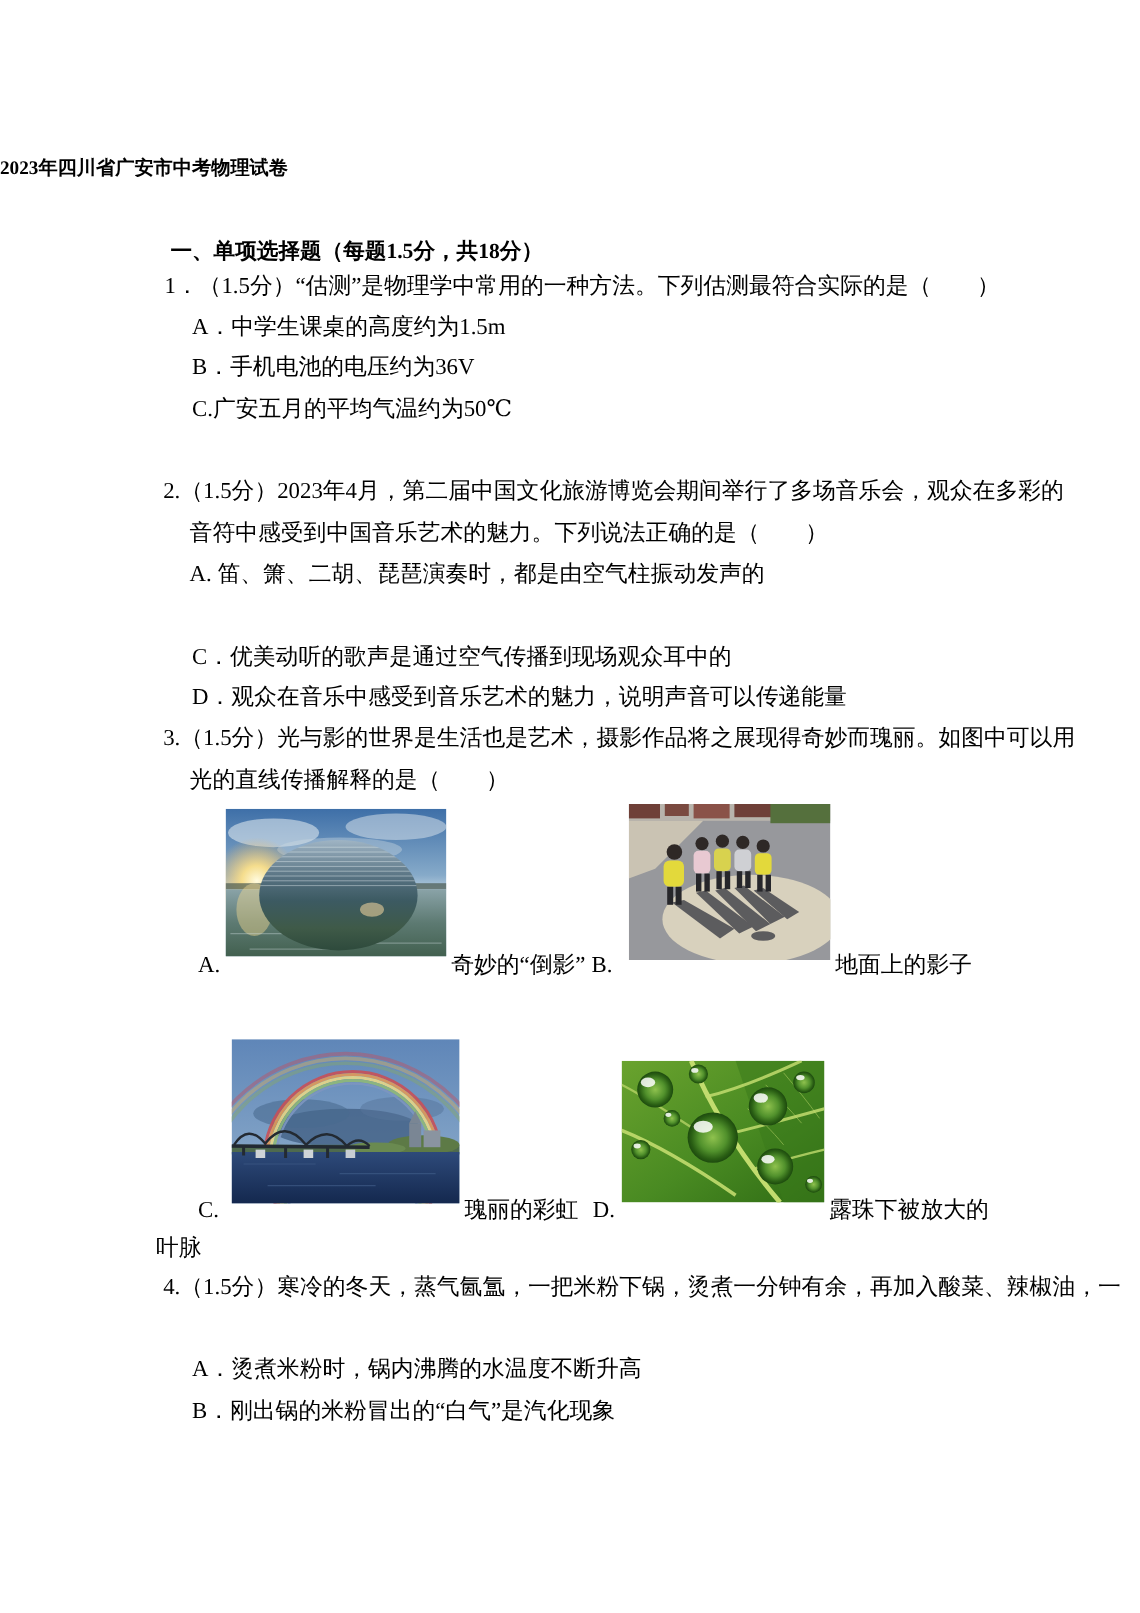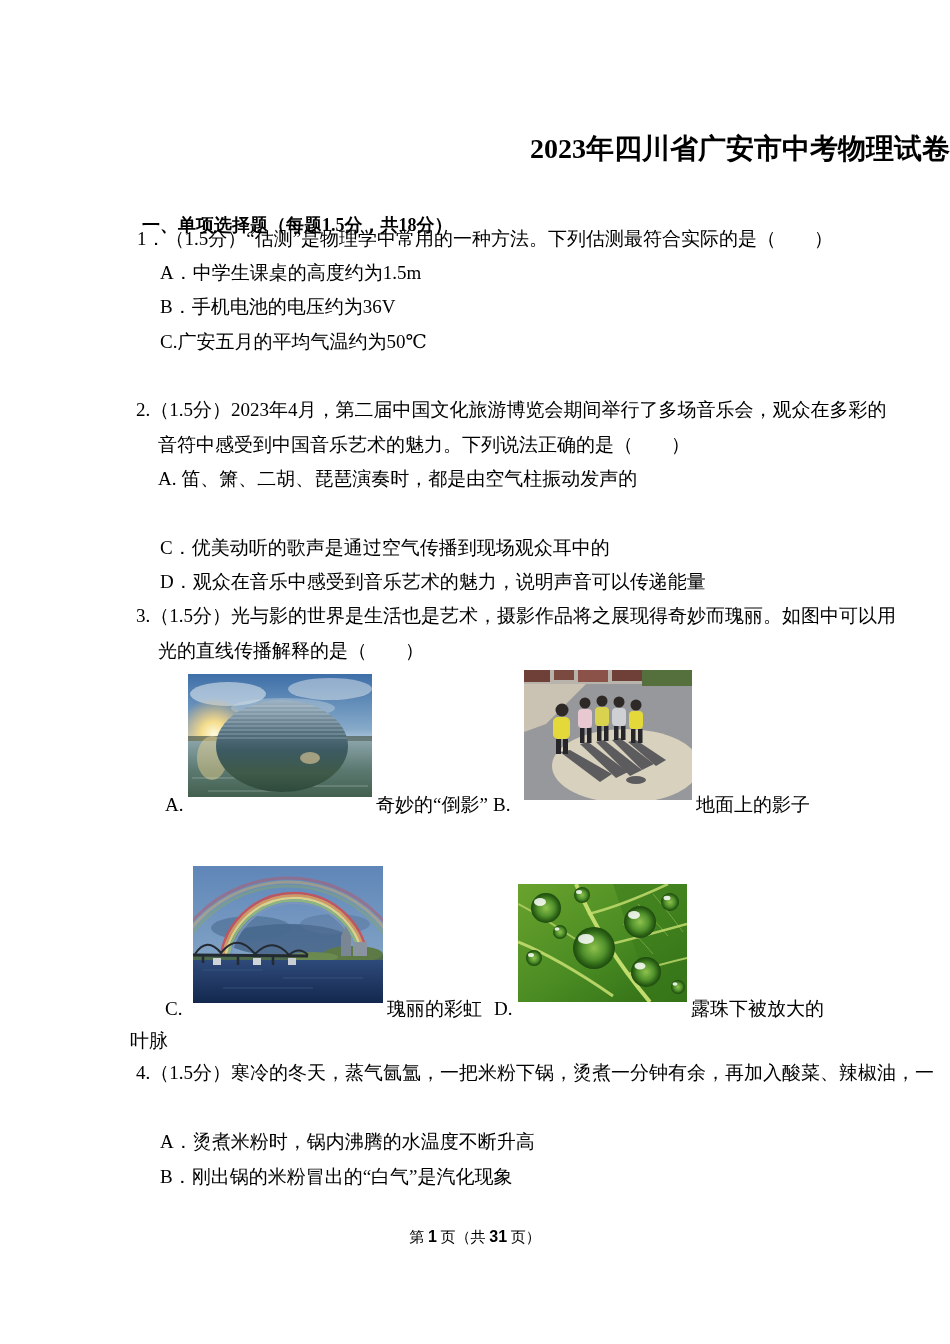--- a/index.html
+++ b/index.html
@@ -9,32 +9,32 @@
     height: 1344px;
     background: #ffffff;
     color: #000000;
     font-family: "Liberation Serif", "DejaVu Serif", serif;
     overflow: hidden;
   }
   .title {
     position: absolute;
     top: 130px; left: 0;
     width: 100%;
-    text-align: right;
-    font-size: 28px;
+    text-align: left;
+    font-size: 16px;
     font-weight: bold;
     white-space: pre;
   }
   .line {
     position: absolute;
     font-size: 19px;
     line-height: 22px;
     white-space: pre;
   }
-  .section { font-size: 18px; font-weight: bold; margin-top: 16px; }
+  .section { font-size: 18px; font-weight: bold; }
   .figimg { position: absolute; display: block; }
   .footer {
     position: absolute;
     top: 1228px; left: 0;
     width: 100%;
     text-align: center;
     font-size: 15px;
     white-space: pre;
   }
   .footer b {
@@ -304,15 +304,14 @@
   <div class="line" style="left:165px;top:998px">C.</div>
   <div class="line" style="left:387px;top:998px">瑰丽的彩虹</div>
   <div class="line" style="left:494px;top:998px">D.</div>
   <div class="line" style="left:691px;top:998px">露珠下被放大的</div>
   <div class="line" style="left:130px;top:1030px">叶脉</div>
 
   <div class="line" style="left:136px;top:1062px">4.（1.5分）寒冷的冬天，蒸气氤氲，一把米粉下锅，烫煮一分钟有余，再加入酸菜、辣椒油，一</div>
   <div class="line" style="left:160px;top:1131px">A．烫煮米粉时，锅内沸腾的水温度不断升高</div>
   <div class="line" style="left:160px;top:1166px">B．刚出锅的米粉冒出的“白气”是汽化现象</div>
 
-  <div class="footer"><span>第 </span><b>1</b><span> 页（共 </span><b>31</b><span> 页）</span></div>
 
 </div>
 
 </body></html>

